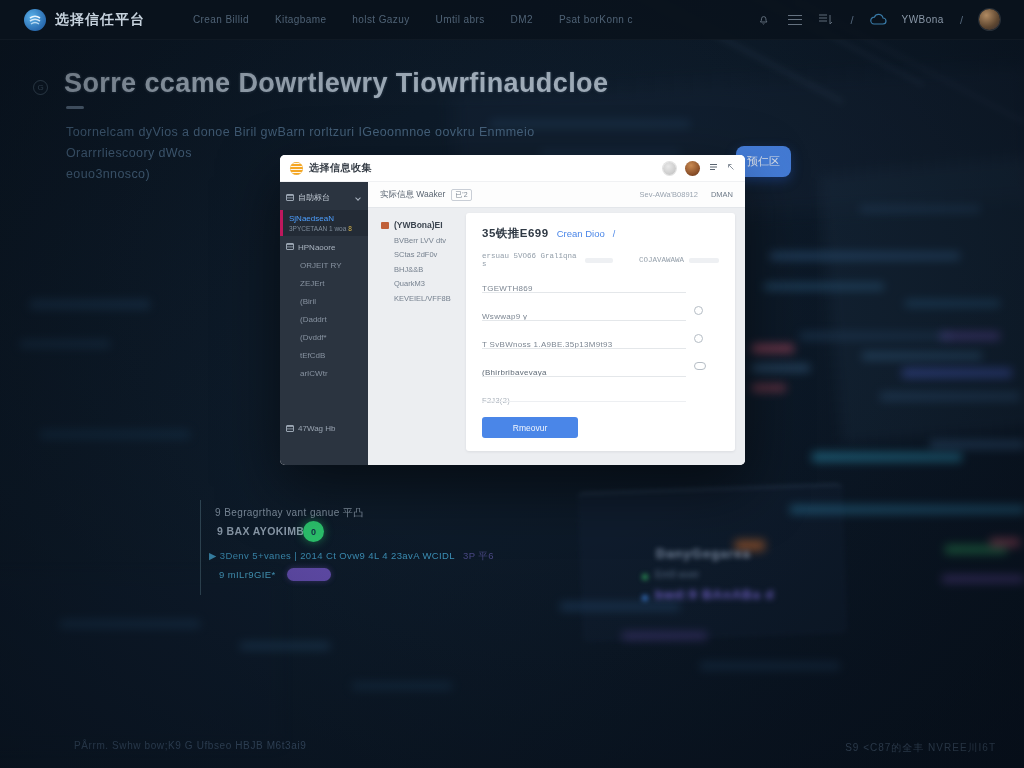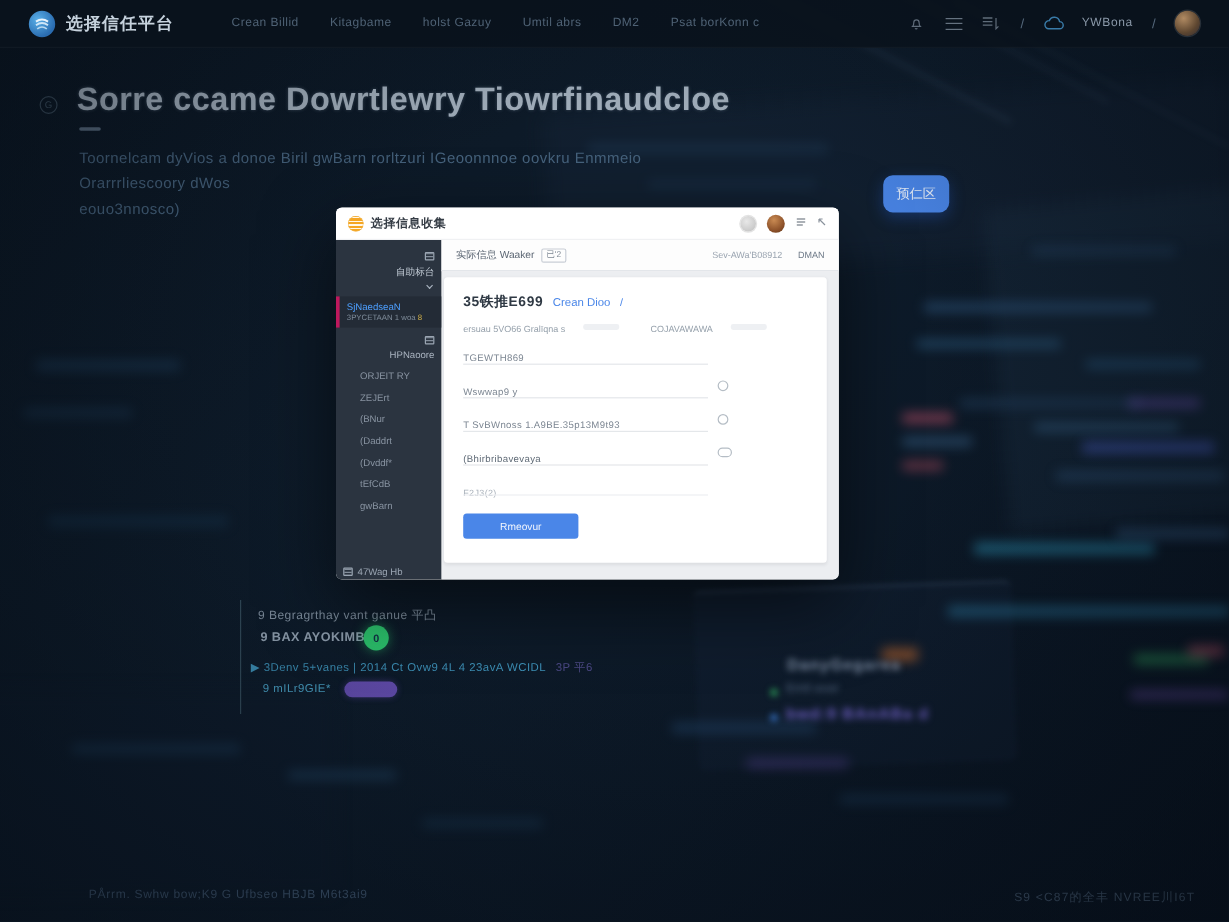--- a/index.html
+++ b/index.html
@@ -50,46 +50,46 @@
             color:#a2afbc; letter-spacing:.4px; text-shadow:0 0 3px rgba(150,170,190,.35); }
   .hero-dash { position:absolute; left:66px; top:46px; width:18px; height:3px; background:#55677a; border-radius:2px; }
   .hero-desc { position:absolute; left:66px; top:62px; width:515px; font-size:12.5px; line-height:21px;
             color:#45617b; letter-spacing:.4px; filter:blur(.45px); }
   .hero-cta { position:absolute; left:736px; top:146px; width:55px; height:31px; z-index:3;
             background:#4a86e8; border-radius:8px; border:none; color:#eaf1fb; font-size:11px;
             display:flex; align-items:center; justify-content:center; cursor:pointer;
             box-shadow:0 4px 12px rgba(40,100,220,.35); font-family:inherit; }
 
   
-  .modal { position:absolute; left:280px; top:173px; width:419px; height:310px; z-index:10;
+  .modal { position:absolute; left:280px; top:155px; width:465px; height:310px; z-index:10;
            background:#fff; border-radius:5px; box-shadow:0 22px 60px rgba(0,0,0,.55);
            display:flex; flex-direction:column; overflow:hidden; }
   .m-header { height:27px; flex:0 0 27px; display:flex; align-items:center; padding:0 10px;
            background:#fff; border-bottom:1px solid #f0f1f3; }
   .m-logo { width:13px; height:13px; border-radius:50%;
            background:repeating-linear-gradient(0deg,#f5a623 0 2px,#fff7ea 2px 3px); box-shadow:0 0 0 .5px #f0b850 inset; }
   .m-logo-text { margin-left:6px; font-size:10px; font-weight:bold; color:#353c45; letter-spacing:.5px; }
   .m-header-right { margin-left:auto; display:flex; align-items:center; gap:9px; }
   .m-ava1 { width:13px; height:13px; border-radius:50%; background:radial-gradient(circle at 40% 35%, #e8e8e8, #bdbdbd); box-shadow:0 0 0 1px #e3e3e3;}
   .m-ava2 { width:15px; height:15px; border-radius:50%; background:radial-gradient(circle at 40% 30%, #c5general, #b06a3a, #6e4222); }
   .m-icon { color:#5a6470; font-size:9px; line-height:1; }
   .m-body { flex:1; display:flex; min-height:0; }
 
   
   .m-side { width:88px; flex:0 0 88px; background:#2b3440; color:#8e99a7; padding-top:5px; font-size:8px; }
-  .ms-head { display:flex; align-items:flex-end; gap:4px; padding:5px 6px; color:#c3ccd6;flex-direction:column; }
+  .ms-head { display:flex; align-items:center; gap:4px; padding:5px 6px; color:#c3ccd6; }
   .ms-ico { width:8px; height:7px; border:1px solid #9aa5b2; border-radius:1px;
             background:linear-gradient(#9aa5b2 1px, transparent 1px); background-size:100% 2.5px; }
   .chev { width:4px; height:4px; border-right:1px solid #aab4c0; border-bottom:1px solid #aab4c0;
             transform:rotate(45deg); margin-left:auto; margin-right:2px; }
   .ms-active { background:#232b36; border-left:3px solid #be185d; padding:4px 4px 4px 6px; margin-top:2px; cursor:pointer;}
   .ms-active-label { color:#4d9fff; font-size:8px; display:block; }
   .ms-active-sub { color:#7f8c9a; font-size:6.5px; display:block; margin-top:2px; }
   .ms-active-badge { color:#d8b54a; font-size:6.5px; }
-  .ms-group { display:flex; align-items:flex-end; gap:4px; padding:7px 6px 4px 6px; color:#aab4c0;flex-direction:column; }
+  .ms-group { display:flex; align-items:flex-start; gap:4px; padding:7px 6px 4px 6px; color:#aab4c0; }
   .ms-item { padding:4.5px 4px 4.5px 20px; color:#8893a1; cursor:pointer; white-space:nowrap; }
   .ms-foot { display:flex; align-items:center; gap:4px; padding:6px 6px; color:#9aa5b2; cursor:pointer;margin-top:36px;}
 
   
   .m-content { flex:1; background:#eceef1; display:flex; flex-direction:column; min-width:0; }
   .m-crumb { height:26px; flex:0 0 26px; background:#fdfdfd; border-bottom:1px solid #e3e6ea;
              display:flex; align-items:center; padding:0 12px; font-size:8.5px; color:#5a6572; }
   .m-crumb-tag { margin-left:6px; border:1px solid #c9ced6; border-radius:2px; padding:0 3px;
              font-size:7px; color:#7d8793; line-height:10px; }
   .m-crumb-right { margin-left:auto; display:flex; align-items:center; gap:13px; }
@@ -104,21 +104,21 @@
   .sm-item { font-size:7.5px; color:#76818f; padding:5.5px 0 0 13px; cursor:pointer; white-space:nowrap; }
 
   
   .m-card { flex:1; background:#fff; border-radius:3px; margin:5px 10px 14px 2px;
             box-shadow:0 1px 3px rgba(20,30,40,.08); padding:13px 16px; position:relative; }
   .card-title-row { display:flex; align-items:baseline; gap:8px; }
   .card-title { font-size:11.5px; font-weight:bold; color:#2f3944; letter-spacing:.5px; }
   .card-link { font-size:9.5px; color:#4a86e8; cursor:pointer; }
   .card-slash { font-size:9px; color:#4a86e8; cursor:pointer; }
   .card-meta { display:flex; gap:26px; margin-top:11px; }
-  .meta-item { font-size:7.5px; color:#95a0ab; display:flex; align-items:flex-start; gap:15px; }
+  .meta-item { font-size:7.5px; color:#95a0ab; display:flex; align-items:center; gap:5px;font-family:Liberation Mono, monospace; }
   .meta-item i { display:inline-block; width:30px; height:5px; background:#eef0f3; border-radius:2px; }
   .f-row { position:relative; margin-top:9px; height:19px; }
   .f-text { font-size:8px; color:#7c8692; letter-spacing:.3px; }
   .f-text.dark { color:#5f6a76; }
   .f-text.faint { color:#aab2bb; font-size:7.5px; }
   .f-line { position:absolute; left:0; top:15px; width:204px; border-bottom:1px solid #e4e7ea; }
   .f-suffix { position:absolute; left:212px; top:1px; }
   .f-circle { display:block; width:9px; height:9px; border:1px solid #b5bdc5; border-radius:50%; }
   .f-ellipse { display:block; width:12px; height:8px; border:1px solid #b5bdc5; border-radius:5px; }
   .f-sufftext { font-size:7.5px; color:#9aa3ad; }
@@ -306,42 +306,53 @@
         <div class="ms-active">
           <span class="ms-active-label">SjNaedseaN</span>
           <span class="ms-active-sub"><span>3PYCETAAN 1 woa</span> <span class="ms-active-badge">8</span></span>
         </div>
         <div class="ms-group">
           <span class="ms-ico"></span>
           <span>HPNaoore</span>
         </div>
         <div class="ms-item">ORJEIT RY</div>
         <div class="ms-item">ZEJErt</div>
-        <div class="ms-item">(BNur</div>
+        <div class="ms-item">(Biril</div>
         <div class="ms-item">(Daddrt</div>
         <div class="ms-item">(Dvddf*</div>
         <div class="ms-item">tEfCdB</div>
-        <div class="ms-item">gwBarn</div>
+        <div class="ms-item">arICWtr</div>
         <div class="ms-foot">
           <span class="ms-ico"></span>
           <span>47Wag Hb</span>
         </div>
       </aside>
 
       <div class="m-content">
         <div class="m-crumb">
           <span>实际信息 Waaker</span>
           <span class="m-crumb-tag">已'2</span>
           <div class="m-crumb-right">
             <span class="m-session">Sev-AWa'B08912</span>
             <span class="m-crumb-action">DMAN</span>
           </div>
         </div>
         <div class="m-inner">
 
+          <div class="m-submenu">
+            <div class="sm-head">
+              <span class="sm-ico"></span>
+              <span>(YWBona)EI</span>
+            </div>
+            <div class="sm-item">BVBerr LVV dtv</div>
+            <div class="sm-item">SCtas 2dF0v</div>
+            <div class="sm-item">BHJ&amp;&amp;B</div>
+            <div class="sm-item">QuarkM3</div>
+            <div class="sm-item">KEVEIEL/VFF8B</div>
+          </div>
 
           <div class="m-card">
             <div class="card-title-row">
               <span class="card-title">35铁推E699</span>
               <span class="card-link">Crean Dioo</span>
               <span class="card-slash">/</span>
             </div>
             <div class="card-meta">
               <span class="meta-item">
                   <span>ersuau 5VO66 Gralīqna s</span>

